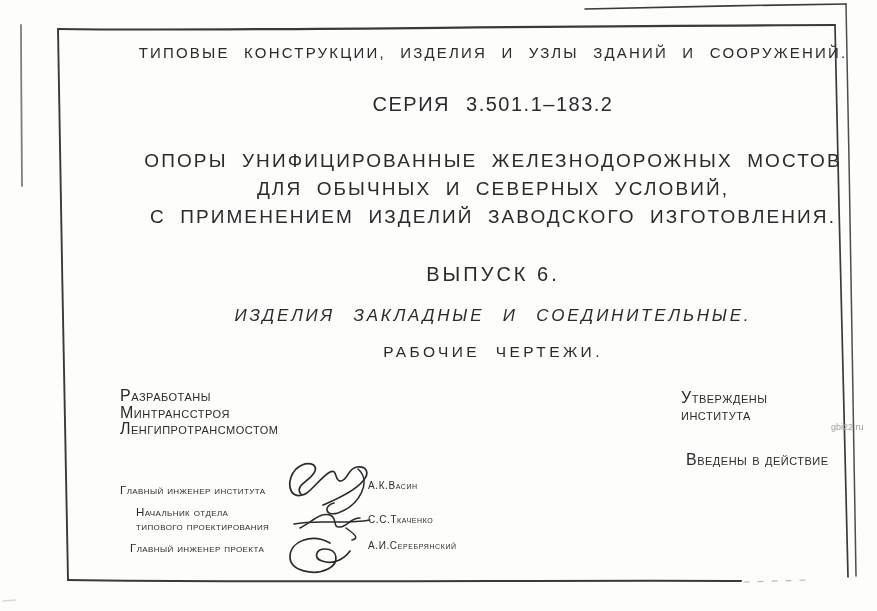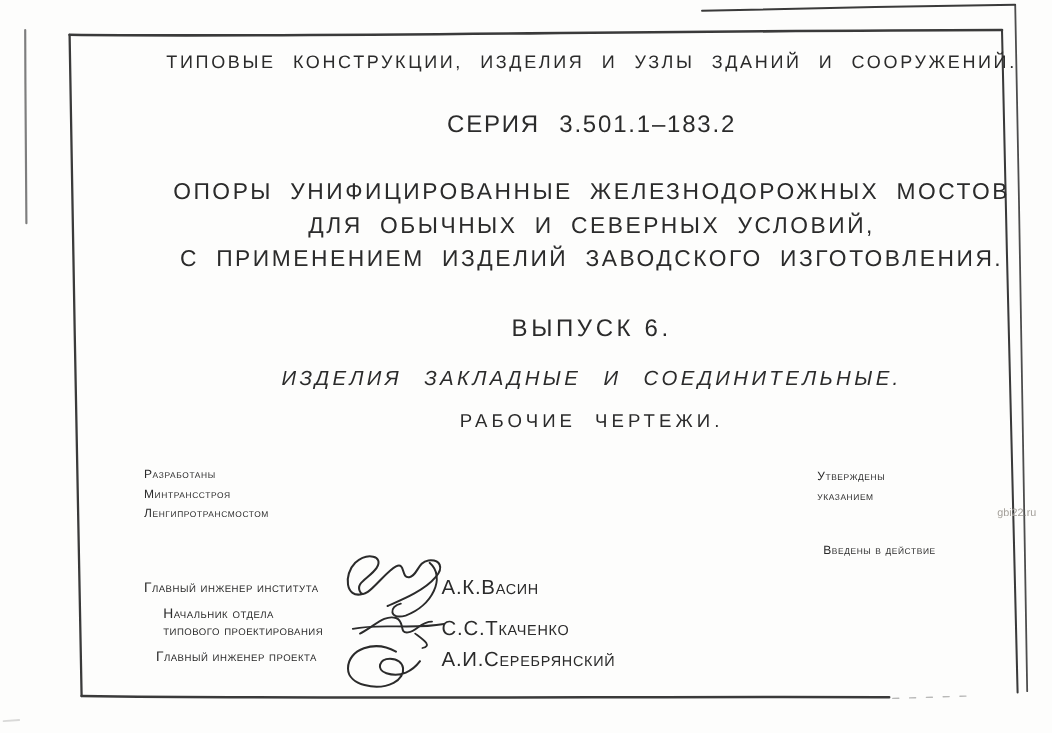--- a/index.html
+++ b/index.html
@@ -12,26 +12,26 @@
   }
   .abs{position:absolute;}
   .centerband{left:58px;width:838px;text-align:center;white-space:nowrap;margin-left:16px;}
   .header-line{top:44px;font-size:15px;letter-spacing:2.2px;word-spacing:8px;}
   .series-line{top:93px;font-size:20px;letter-spacing:1.5px;word-spacing:9px;}
   .title-block{top:147px;font-size:19px;line-height:28px;letter-spacing:2.1px;word-spacing:7px;}
   .issue-line{top:263px;font-size:20px;letter-spacing:3px;}
   .subtitle-line{top:306px;font-size:17px;letter-spacing:2.8px;word-spacing:11px;font-style:italic;}
   .drawings-line{top:343px;font-size:15.5px;letter-spacing:3.4px;word-spacing:8px;}
   .sc{font-variant:small-caps;}
-  .annot{font-size:10px;line-height:16.5px;letter-spacing:0.5px;}
+  .annot{font-size:16px;line-height:16.5px;letter-spacing:0.5px;}
   .dev-block{left:120px;top:388px;}
   .app-block{left:681px;top:390px;}
   .ineffect-line{left:686px;top:452px;}
   .role{font-size:11.5px;line-height:13.5px;letter-spacing:0.4px;}
-  .name{font-size:17px;letter-spacing:0.6px;}
+  .name{font-size:10px;letter-spacing:0.6px;}
   .role-1{left:120px;top:484px;}
   .name-1{left:368px;top:480px;}
   .role-2{left:136px;top:506px;}
   .name-2{left:368px;top:514px;}
   .role-3{left:120px;top:542px;padding-left:10px;}
   .name-3{left:368px;top:540px;}
   .watermark{left:831px;top:422px;font-size:9px;color:var(--watermark,#a39f99);letter-spacing:0;}
   svg.frame{left:0;top:0;color:var(--frame,#3a3a3a);}
   svg.sig{color:var(--ink,#2b2b2b);}
   svg path{fill:none;stroke:currentColor;stroke-linecap:round;stroke-linejoin:round;}
@@ -69,21 +69,21 @@
   <div class="abs centerband drawings-line">РАБОЧИЕ ЧЕРТЕЖИ.</div>
 
   <div class="abs dev-block annot sc">
     <div>Разработаны</div>
     <div>Минтрансстроя</div>
     <div>Ленгипротрансмостом</div>
   </div>
 
   <div class="abs app-block annot sc">
     <div>Утверждены</div>
-    <div>указанием</div>
+    <div>института</div>
   </div>
   <div class="abs ineffect-line annot sc">Введены в действие</div>
 
   <div class="abs role-1 role sc">Главный инженер института</div>
   <div class="abs name-1 name sc">А.К.Васин</div>
 
   <div class="abs role-2 role sc">
     <div>Начальник отдела</div>
     <div>типового проектирования</div>
   </div>

